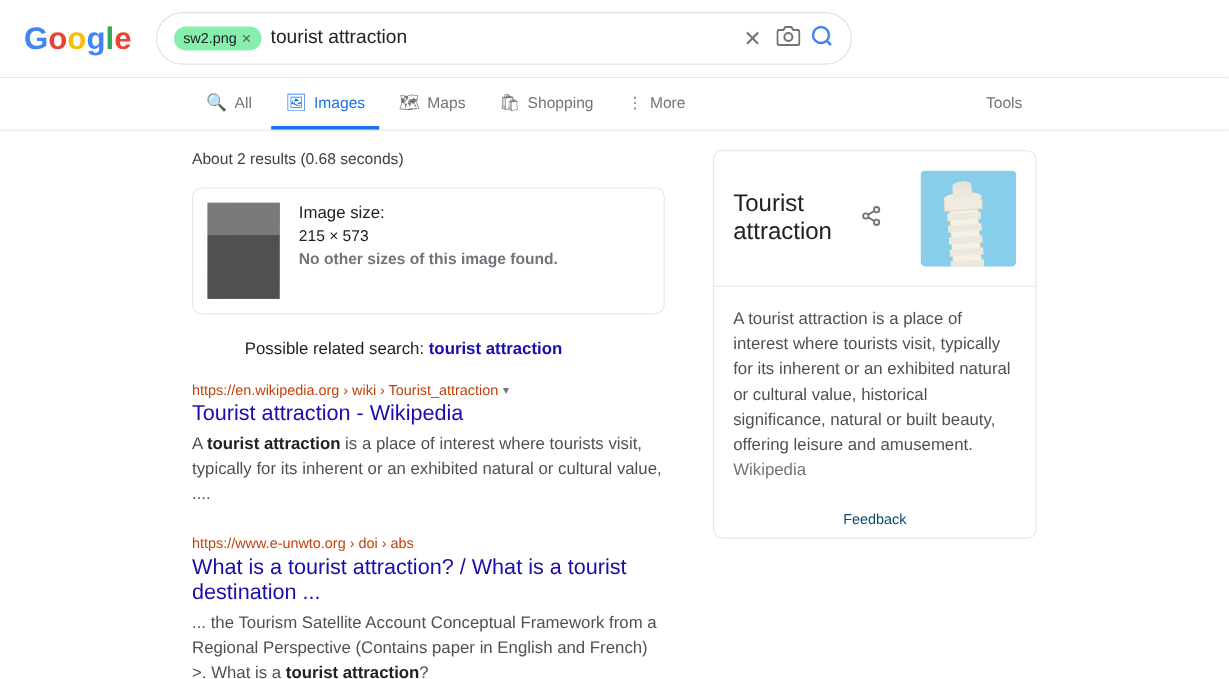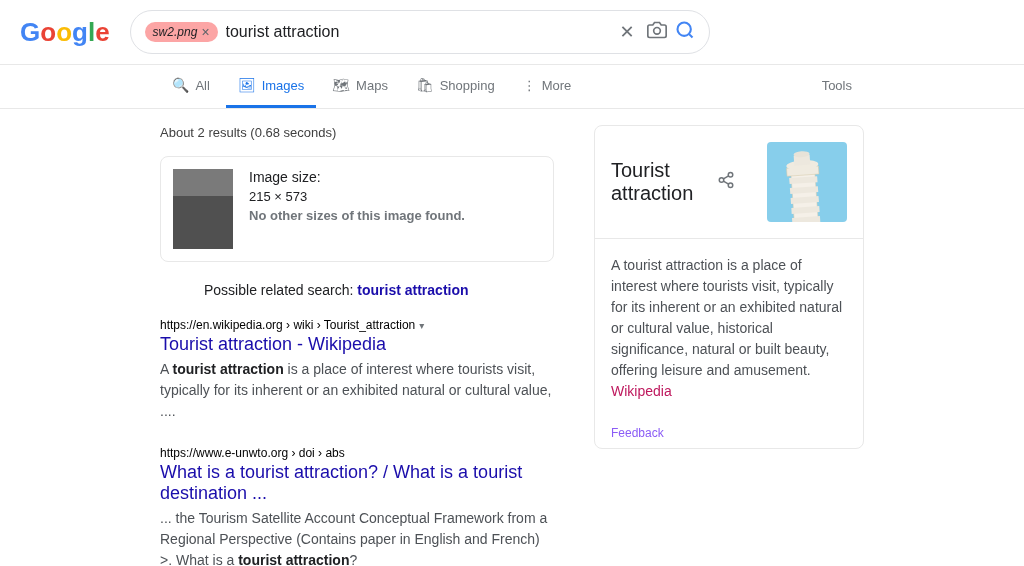--- a/index.html
+++ b/index.html
@@ -10,21 +10,21 @@
     .google-logo { display: flex; align-items: center; font-size: 26px; font-weight: bold; cursor: pointer; }
     .google-logo span:nth-child(1) { color: #4285F4; }
     .google-logo span:nth-child(2) { color: #EA4335; }
     .google-logo span:nth-child(3) { color: #FBBC05; }
     .google-logo span:nth-child(4) { color: #4285F4; }
     .google-logo span:nth-child(5) { color: #34A853; }
     .google-logo span:nth-child(6) { color: #EA4335; }
 
     .search-bar-container { display: flex; align-items: center; border: 1px solid #dfe1e5; border-radius: 24px; padding: 6px 14px; flex: 1; max-width: 580px; gap: 8px; }
 
-    .file-chip { display: flex; align-items: center; background: #fca5a5; border-radius: 12px; padding: 2px 8px; font-size: 12px; gap: 4px; white-space: nowrap; font-style: italic; }
+    .file-chip { display: flex; align-items: center; background: #86efac; border-radius: 12px; padding: 2px 8px; font-size: 12px; gap: 4px; white-space: nowrap; }
     .file-chip-close { cursor: pointer; color: #5f6368; font-size: 14px; }
 
     .search-input { border: none; outline: none; flex: 1; font-size: 16px; color: #202124; }
 
     .search-clear { color: #70757a; cursor: pointer; font-size: 18px; padding: 4px; }
     .search-icon-btn { color: #4285F4; cursor: pointer; font-size: 18px; }
     .camera-icon { color: #70757a; cursor: pointer; font-size: 18px; }
 
     
     .nav-tabs { display: flex; align-items: center; padding: 0 160px; gap: 4px; border-bottom: 1px solid #e8e8e8; }
@@ -51,33 +51,33 @@
     .image-info .size { font-size: 13px; color: #202124; margin-bottom: 4px; }
     .image-info .no-sizes { font-size: 13px; color: #70757a; font-weight: bold; }
 
     
     .related-search { margin-bottom: 20px; font-size: 14px; color: #202124; margin-left: 44px; }
     .related-search a { color: #1a0dab; text-decoration: none; font-weight: bold; }
 
     
     .search-result { margin-bottom: 24px; }
     .result-url { font-size: 12px; color: #202124; display: flex; align-items: center; gap: 4px; margin-bottom: 2px; }
-    .result-url span { color: #000000; }
+    .result-url span { color: #c2410c; }
     .result-url .arrow { color: #70757a; font-size: 10px; cursor: pointer; }
     .result-title { font-size: 18px; color: #1a0dab; cursor: pointer; margin-bottom: 4px; text-decoration: none; display: block; }
     .result-snippet { font-size: 14px; color: #4d5156; line-height: 1.5; }
     .result-snippet strong { color: #202124; font-weight: bold; }
 
     
     .knowledge-panel { border: 1px solid #e8e8e8; border-radius: 8px; overflow: hidden; }
     .kp-header { display: flex; align-items: center; justify-content: space-between; padding: 16px; }
     .kp-share { color: #70757a; cursor: pointer; font-size: 16px; }
     .kp-description { padding: 16px; font-size: 14px; color: #4d5156; line-height: 1.5; }
-    .kp-description a { color: #be185d; text-decoration: none; margin-top: 48px; }
-    .kp-feedback { text-align: left; padding: 8px 16px; font-size: 12px; color: #8b5cf6; }
+    .kp-description a { color: #737373; text-decoration: none; margin-top: 48px; }
+    .kp-feedback { text-align: center; padding: 8px 16px; font-size: 12px; color: #0c4a6e; }
 
     .divider { border: none; border-top: 1px solid #e8e8e8; margin: 0; }
   </style>
 </head>
 <body>
 
 <div class="header">
   <div class="google-logo">
     <span>G</span>
       <span>o</span>

